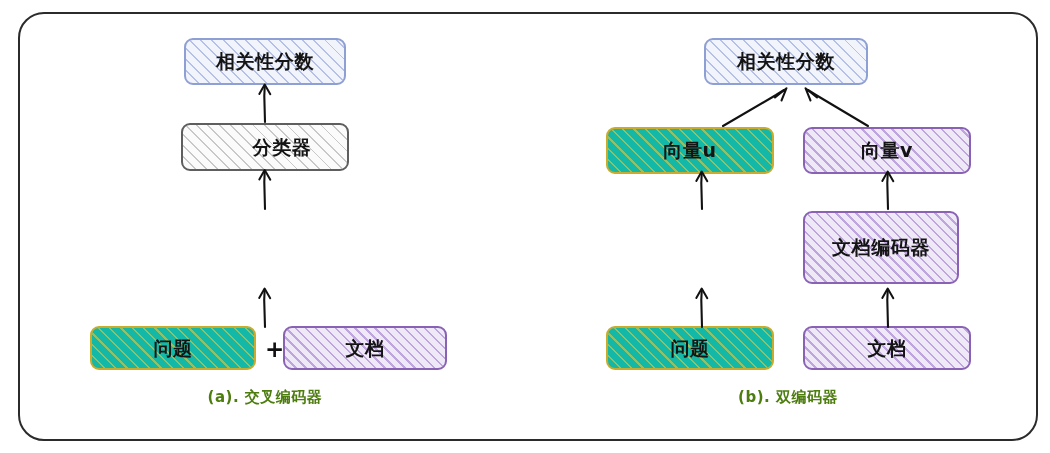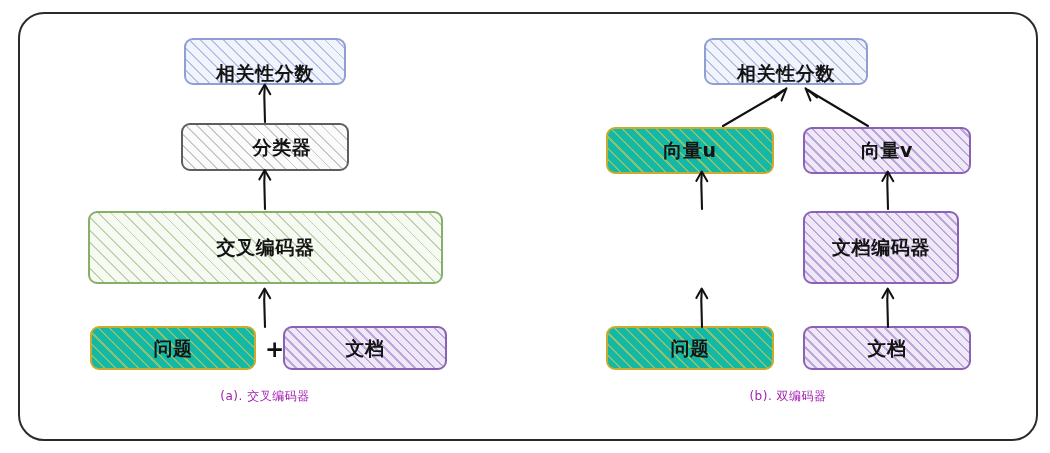--- a/index.html
+++ b/index.html
@@ -60,21 +60,21 @@
   .node::before {
     content: "";
     position: absolute;
     left: 0; top: 0; right: 0; bottom: 0;
     border-radius: 7px;
     z-index: 1;
     pointer-events: none;
   }
 
   
-  .c-blue   { border-color: #8e9fd4; background: #f2f4fc; align-items: flex-end; }
+  .c-blue   { border-color: #8e9fd4; background: #f2f4fc; }
   .c-blue::before {
     background: repeating-linear-gradient(45deg,
       rgba(130,150,215,.55) 0px, rgba(130,150,215,.55) 1.4px,
       rgba(255,255,255,0) 1.4px, rgba(255,255,255,0) 8px);
   }
 
   .c-gray   { border-color: #5e5e5e; background: #fbfbfb; }
   .c-gray::before {
     background: repeating-linear-gradient(45deg,
       rgba(150,150,150,.50) 0px, rgba(150,150,150,.50) 1.3px,
@@ -107,23 +107,23 @@
     position: absolute;
     font-size: 23px;
     font-weight: 800;
     color: #111;
     line-height: 1;
   }
 
   
   .caption {
     position: absolute;
-    font-size: 12px;
-    font-weight: 400;
-    color: #a21caf;
+    font-size: 15px;
+    font-weight: 700;
+    color: #4d7c0f;
     letter-spacing: 0.5px;
     white-space: nowrap;
     text-align: center;
   }
 
   
   .arrows {
     position: absolute;
     left: 0; top: 0;
     width: 1050px;
@@ -189,23 +189,20 @@
   </svg>
 
   <div class="node c-blue" style="left:184px; top:38px; width:162px; height:47px;">
     <span class="lbl">相关性分数</span>
   </div>
 
   <div class="node c-gray" style="left:181px; top:123px; width:168px; height:48px;padding-left:34px;">
     <span class="lbl">分类器</span>
   </div>
 
-  <div class="node c-green" style="left:88px; top:211px; width:355px; height:73px;">
-    <span class="lbl">交叉编码器</span>
-  </div>
 
   <div class="node c-yellow" style="left:90px; top:326px; width:166px; height:44px;">
     <span class="lbl">问题</span>
   </div>
 
   <div class="plus" style="left:265px; top:338px;">+</div>
 
   <div class="node c-purple" style="left:283px; top:326px; width:164px; height:44px;">
     <span class="lbl">文档</span>
   </div>

